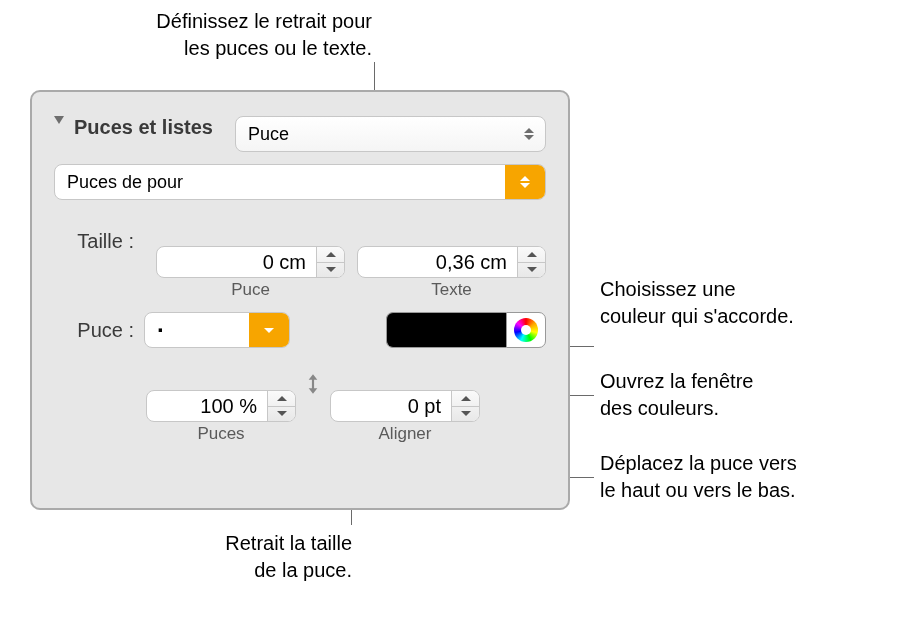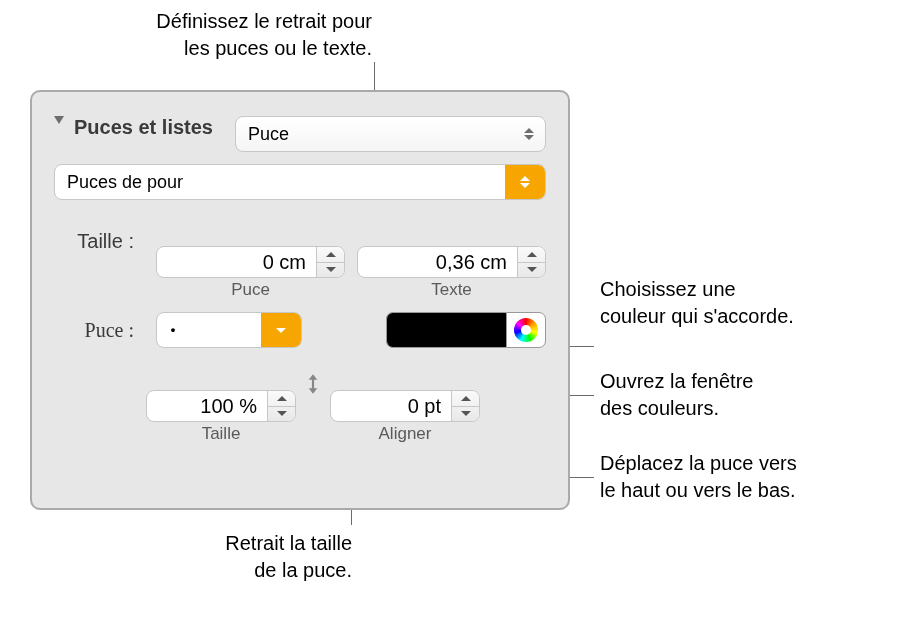--- a/index.html
+++ b/index.html
@@ -228,21 +228,21 @@
             </div>
           <div>
               <span class="arrow-down"></span>
             </div>
         </div>
       </div>
       <div class="sub-label">Texte</div>
     </div>
   </div>
 
-  <div class="row" style="gap:12px; margin-top:6px;font-family:Liberation Serif, serif;">
+  <div class="row" style="gap:0; margin-top:6px;">
     <div class="right-align-label" style="width:80px;">Puce :</div>
     <div class="popup-orange single" style="width:146px;">
       <div class="body" style="font-size:24px; font-weight:bold; line-height:0;">·</div>
       <div class="cap">
         <span class="arrow-down"></span>
       </div>
     </div>
     <div style="flex:1;"></div>
     <div class="color-well-wrap">
       <div class="color-well"></div>
@@ -259,21 +259,21 @@
         <div class="value">100 %</div>
         <div class="buttons">
           <div>
               <span class="arrow-up"></span>
             </div>
           <div>
               <span class="arrow-down"></span>
             </div>
         </div>
       </div>
-      <div class="sub-label">Taille</div>
+      <div class="sub-label">Puces</div>
     </div>
     <div class="align-icon">
       <svg viewBox="0 0 24 24">
           <path d="M12 3 L8 8 H11 V16 H8 L12 21 L16 16 H13 V8 H16 Z" fill="#888"></path>
         </svg>
     </div>
     <div style="width:150px;">
       <div class="stepper">
         <div class="value">0 pt</div>
         <div class="buttons">

